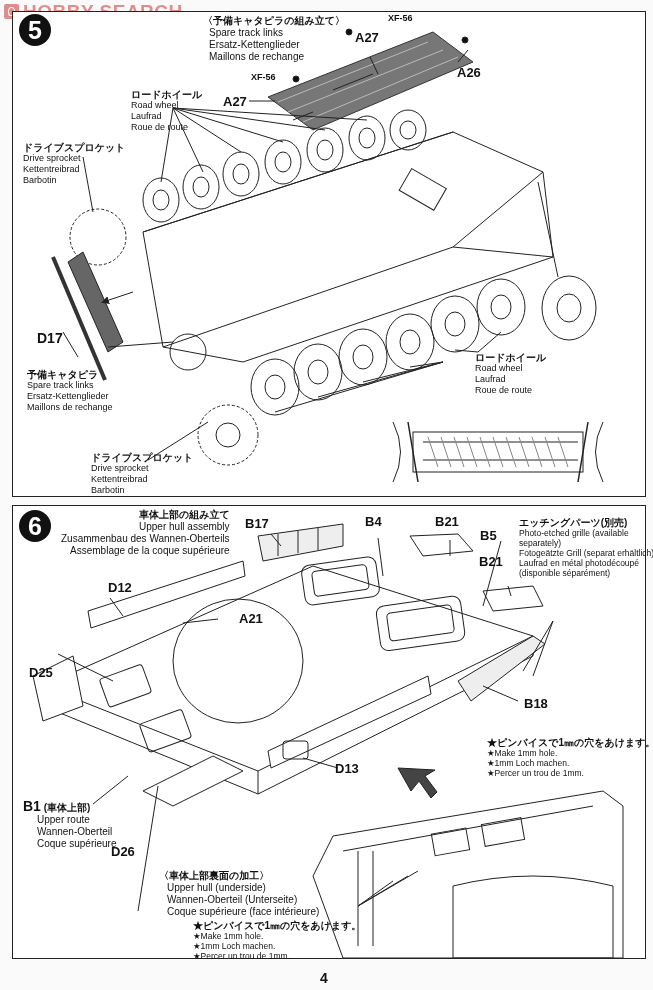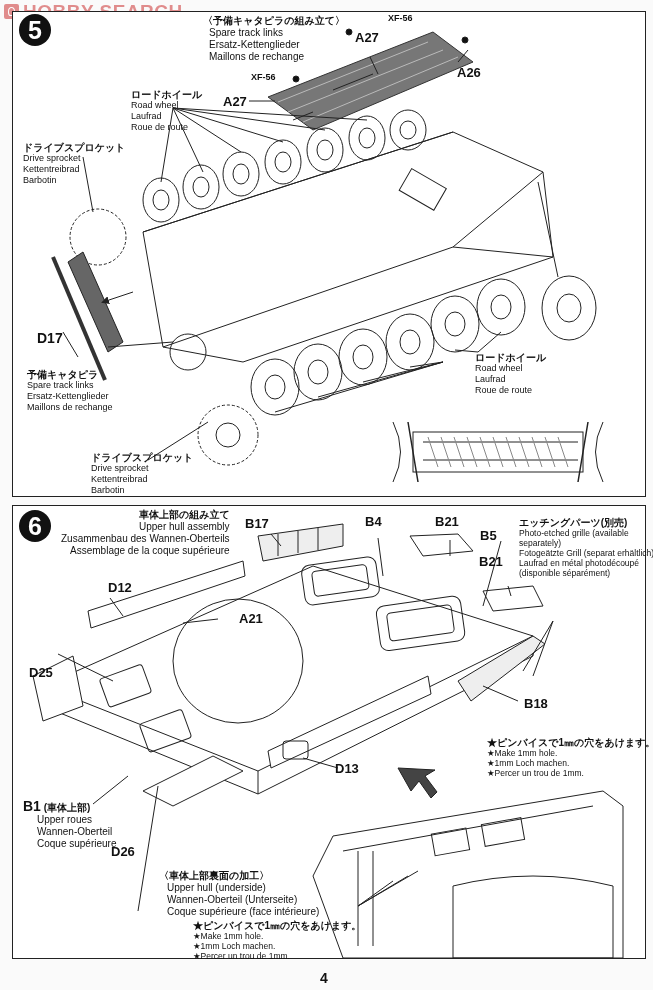--- a/index.html
+++ b/index.html
@@ -256,21 +256,21 @@
 
     <div class="txt small" style="left:474px;top:232px;font-size:8.5px;line-height:10px;">
       <div class="jp">★ピンバイスで1㎜の穴をあけます。</div>
       <div>★Make 1mm hole.</div>
       <div>★1mm Loch machen.</div>
       <div>★Percer un trou de 1mm.</div>
     </div>
 
     <div class="txt" style="left:10px;top:294px;">
       <div><span class="lbl" style="position:static;font-size:14px;">B1</span> <span class="jp">(車体上部)</span></div>
-      <div style="padding-left:14px">Upper roues</div>
+      <div style="padding-left:14px">Upper route</div>
       <div style="padding-left:14px">Wannen-Oberteil</div>
       <div style="padding-left:14px">Coque supérieure</div>
     </div>
 
     <div class="txt" style="left:146px;top:364px;">
       <div class="jp">〈車体上部裏面の加工〉</div>
       <div style="padding-left:8px">Upper hull (underside)</div>
       <div style="padding-left:8px">Wannen-Oberteil (Unterseite)</div>
       <div style="padding-left:8px">Coque supérieure (face intérieure)</div>
     </div>

